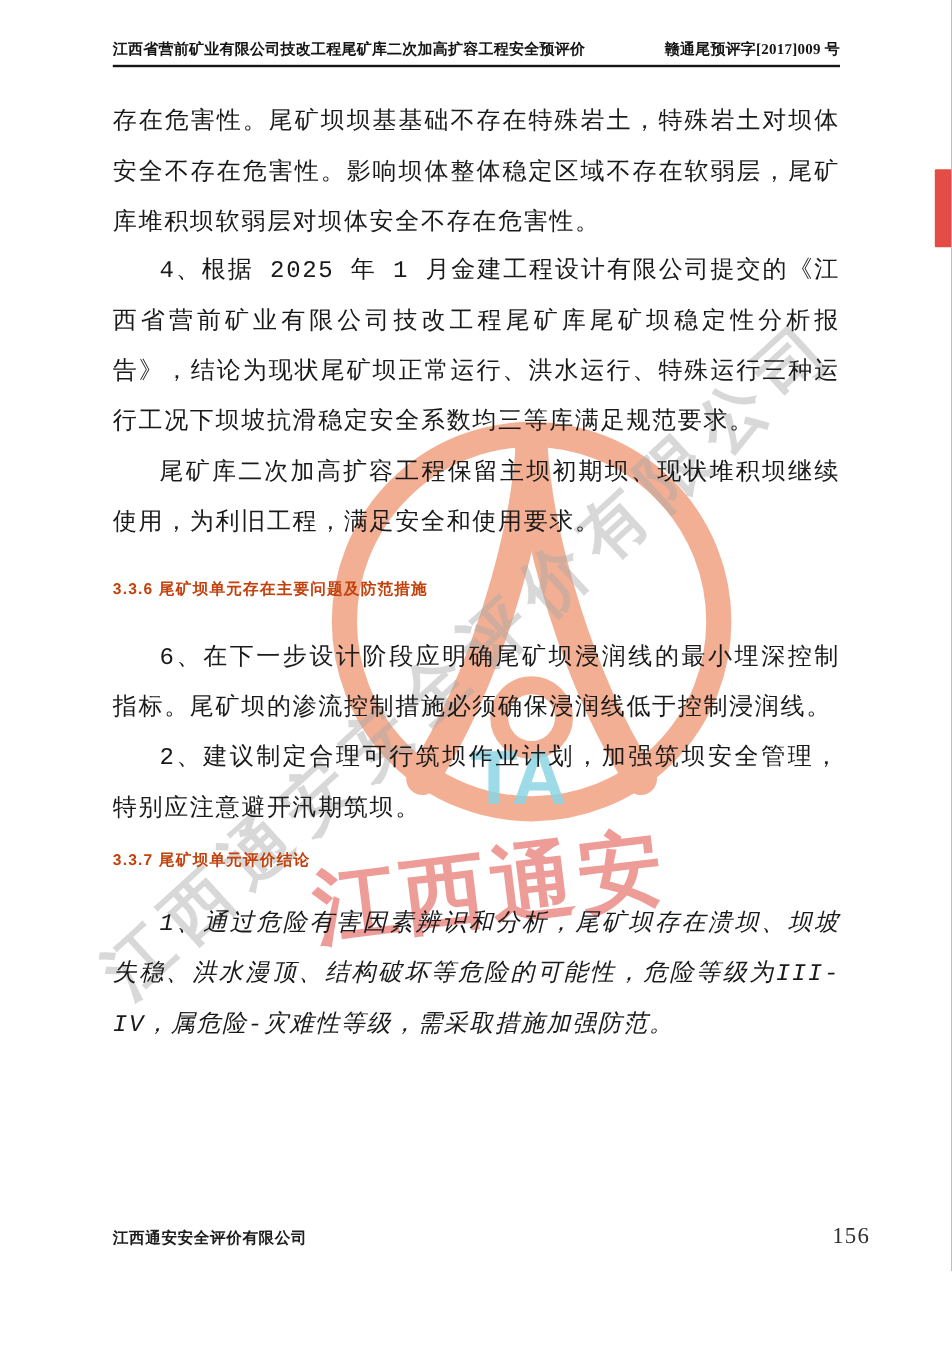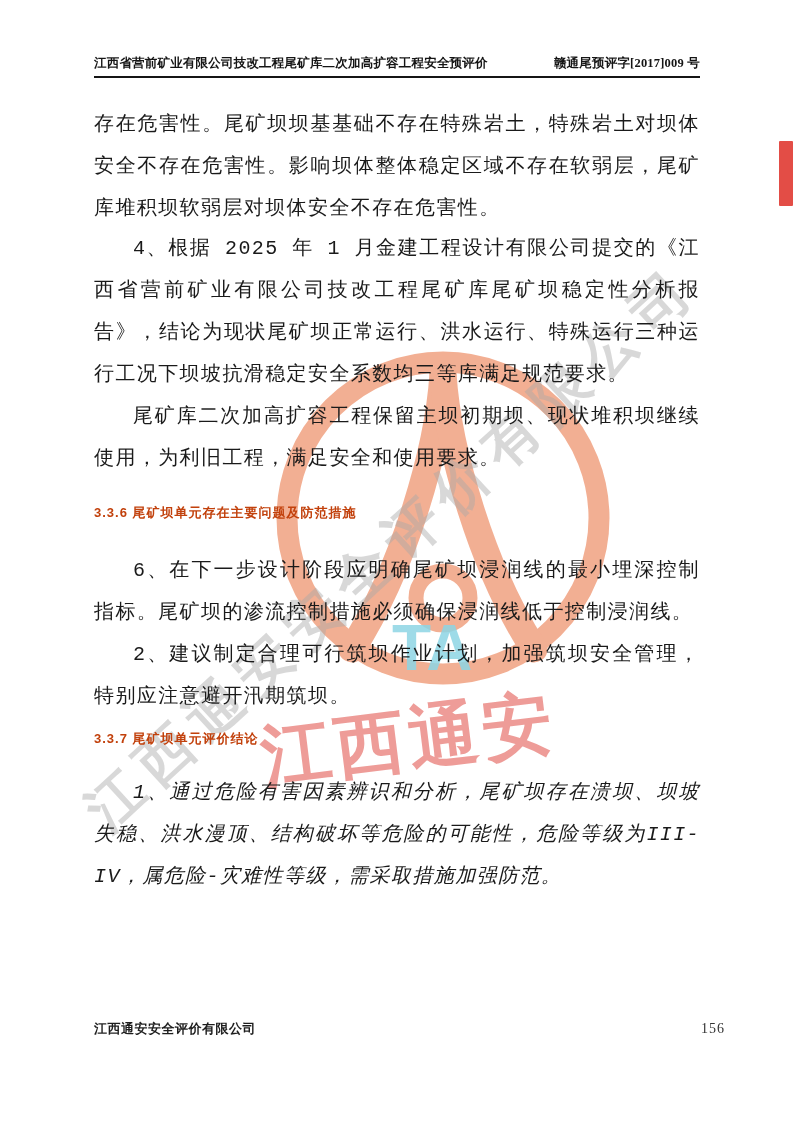--- a/index.html
+++ b/index.html
@@ -21,21 +21,21 @@
     position:absolute; left:256px; top:712px; transform-origin:0 0;
     transform:rotate(-7deg); white-space:nowrap;
     font-size:70px; letter-spacing:4px; font-weight:600;
     color:rgba(221,57,50,0.5);
   }
   .wm-bar {
     position:absolute; left:779px; top:141px; width:14px; height:65px;
     background:rgba(223,52,44,0.88); border-radius:1px;
   }
   
-  .content { position:absolute; inset:0; z-index:1; padding:55px 93px 0 94px; box-sizing:border-box; }
+  .content { position:absolute; inset:0; z-index:1; padding:33px 93px 0 94px; box-sizing:border-box; }
   .doc-header {
     display:flex; justify-content:space-between; align-items:flex-end;
     border-bottom:2px solid #151515; padding-bottom:5px;
     font-size:12.5px; font-weight:600; color:#151515; letter-spacing:0.2px;
     line-height:16px;
   }
   .body-text > .para {
     margin:0; font-size:20px; line-height:42px; letter-spacing:1.4px;
     text-align:justify; color:#1a1a1a;
   }
@@ -48,21 +48,21 @@
   .body-text > :nth-child(1) { margin-top:24px; }
   .body-text > :nth-child(4) { margin-top:12px; }  
   .body-text > :nth-child(5) { margin-top:16px; }
   .body-text > :nth-child(8) { margin-top:12px;font-style:italic; }  
   .body-text > :nth-child(9) { margin-top:21px; }
   .doc-footer {
     position:absolute; left:94px; right:68px; top:1020px;
     display:flex; justify-content:space-between; align-items:baseline;
   }
   .footer-company { font-size:13px; font-weight:600; color:#1d1d1d; letter-spacing:0.5px; }
-  .footer-page { font-size:14px; color:#333; letter-spacing:1px; }
+  .footer-page { font-size:19px; color:#333; letter-spacing:1px; }
 </style>
 </head>
 <body>
 
 <div class="page">
 
   <div class="wm-layer">
     <svg class="wm-logo" viewBox="0 0 360 360" xmlns="http://www.w3.org/2000/svg">
       <circle cx="181" cy="178" r="156" fill="none" stroke="#f09e7c" stroke-width="21"></circle>
       <path d="M181 34 C 176 110 142 228 90 309" fill="none" stroke="#f09e7c" stroke-width="27" stroke-linecap="round"></path>

